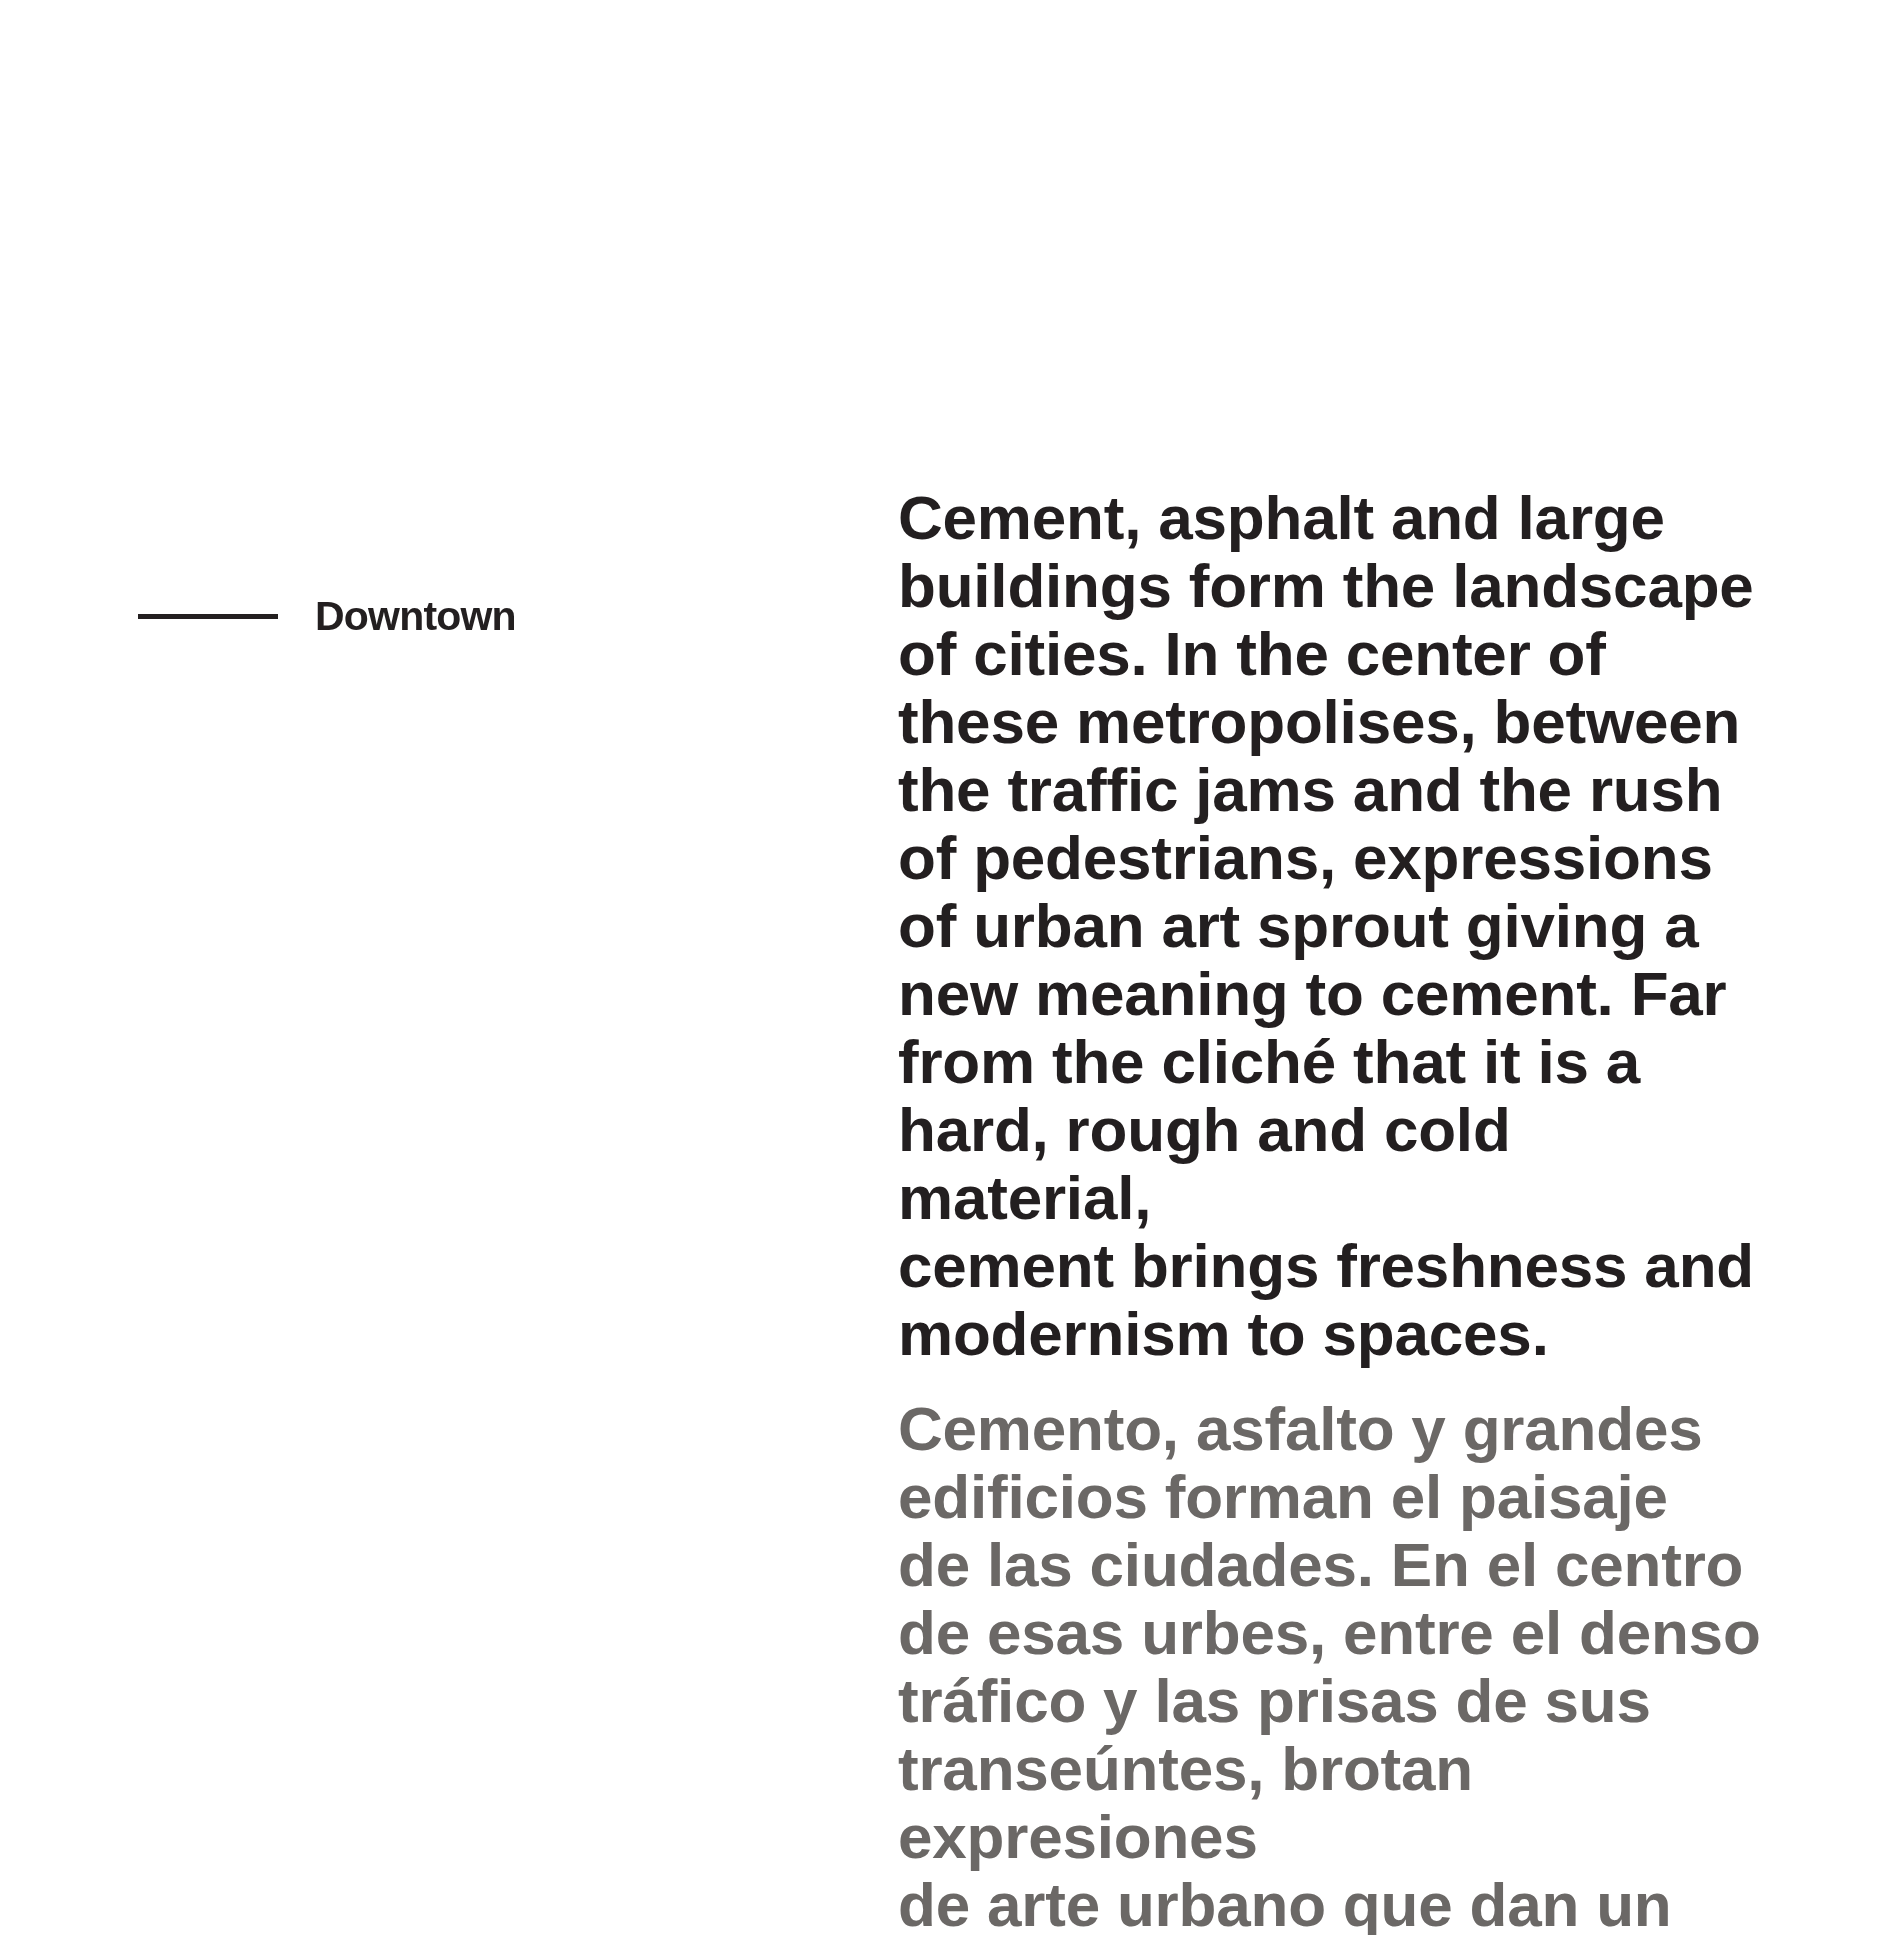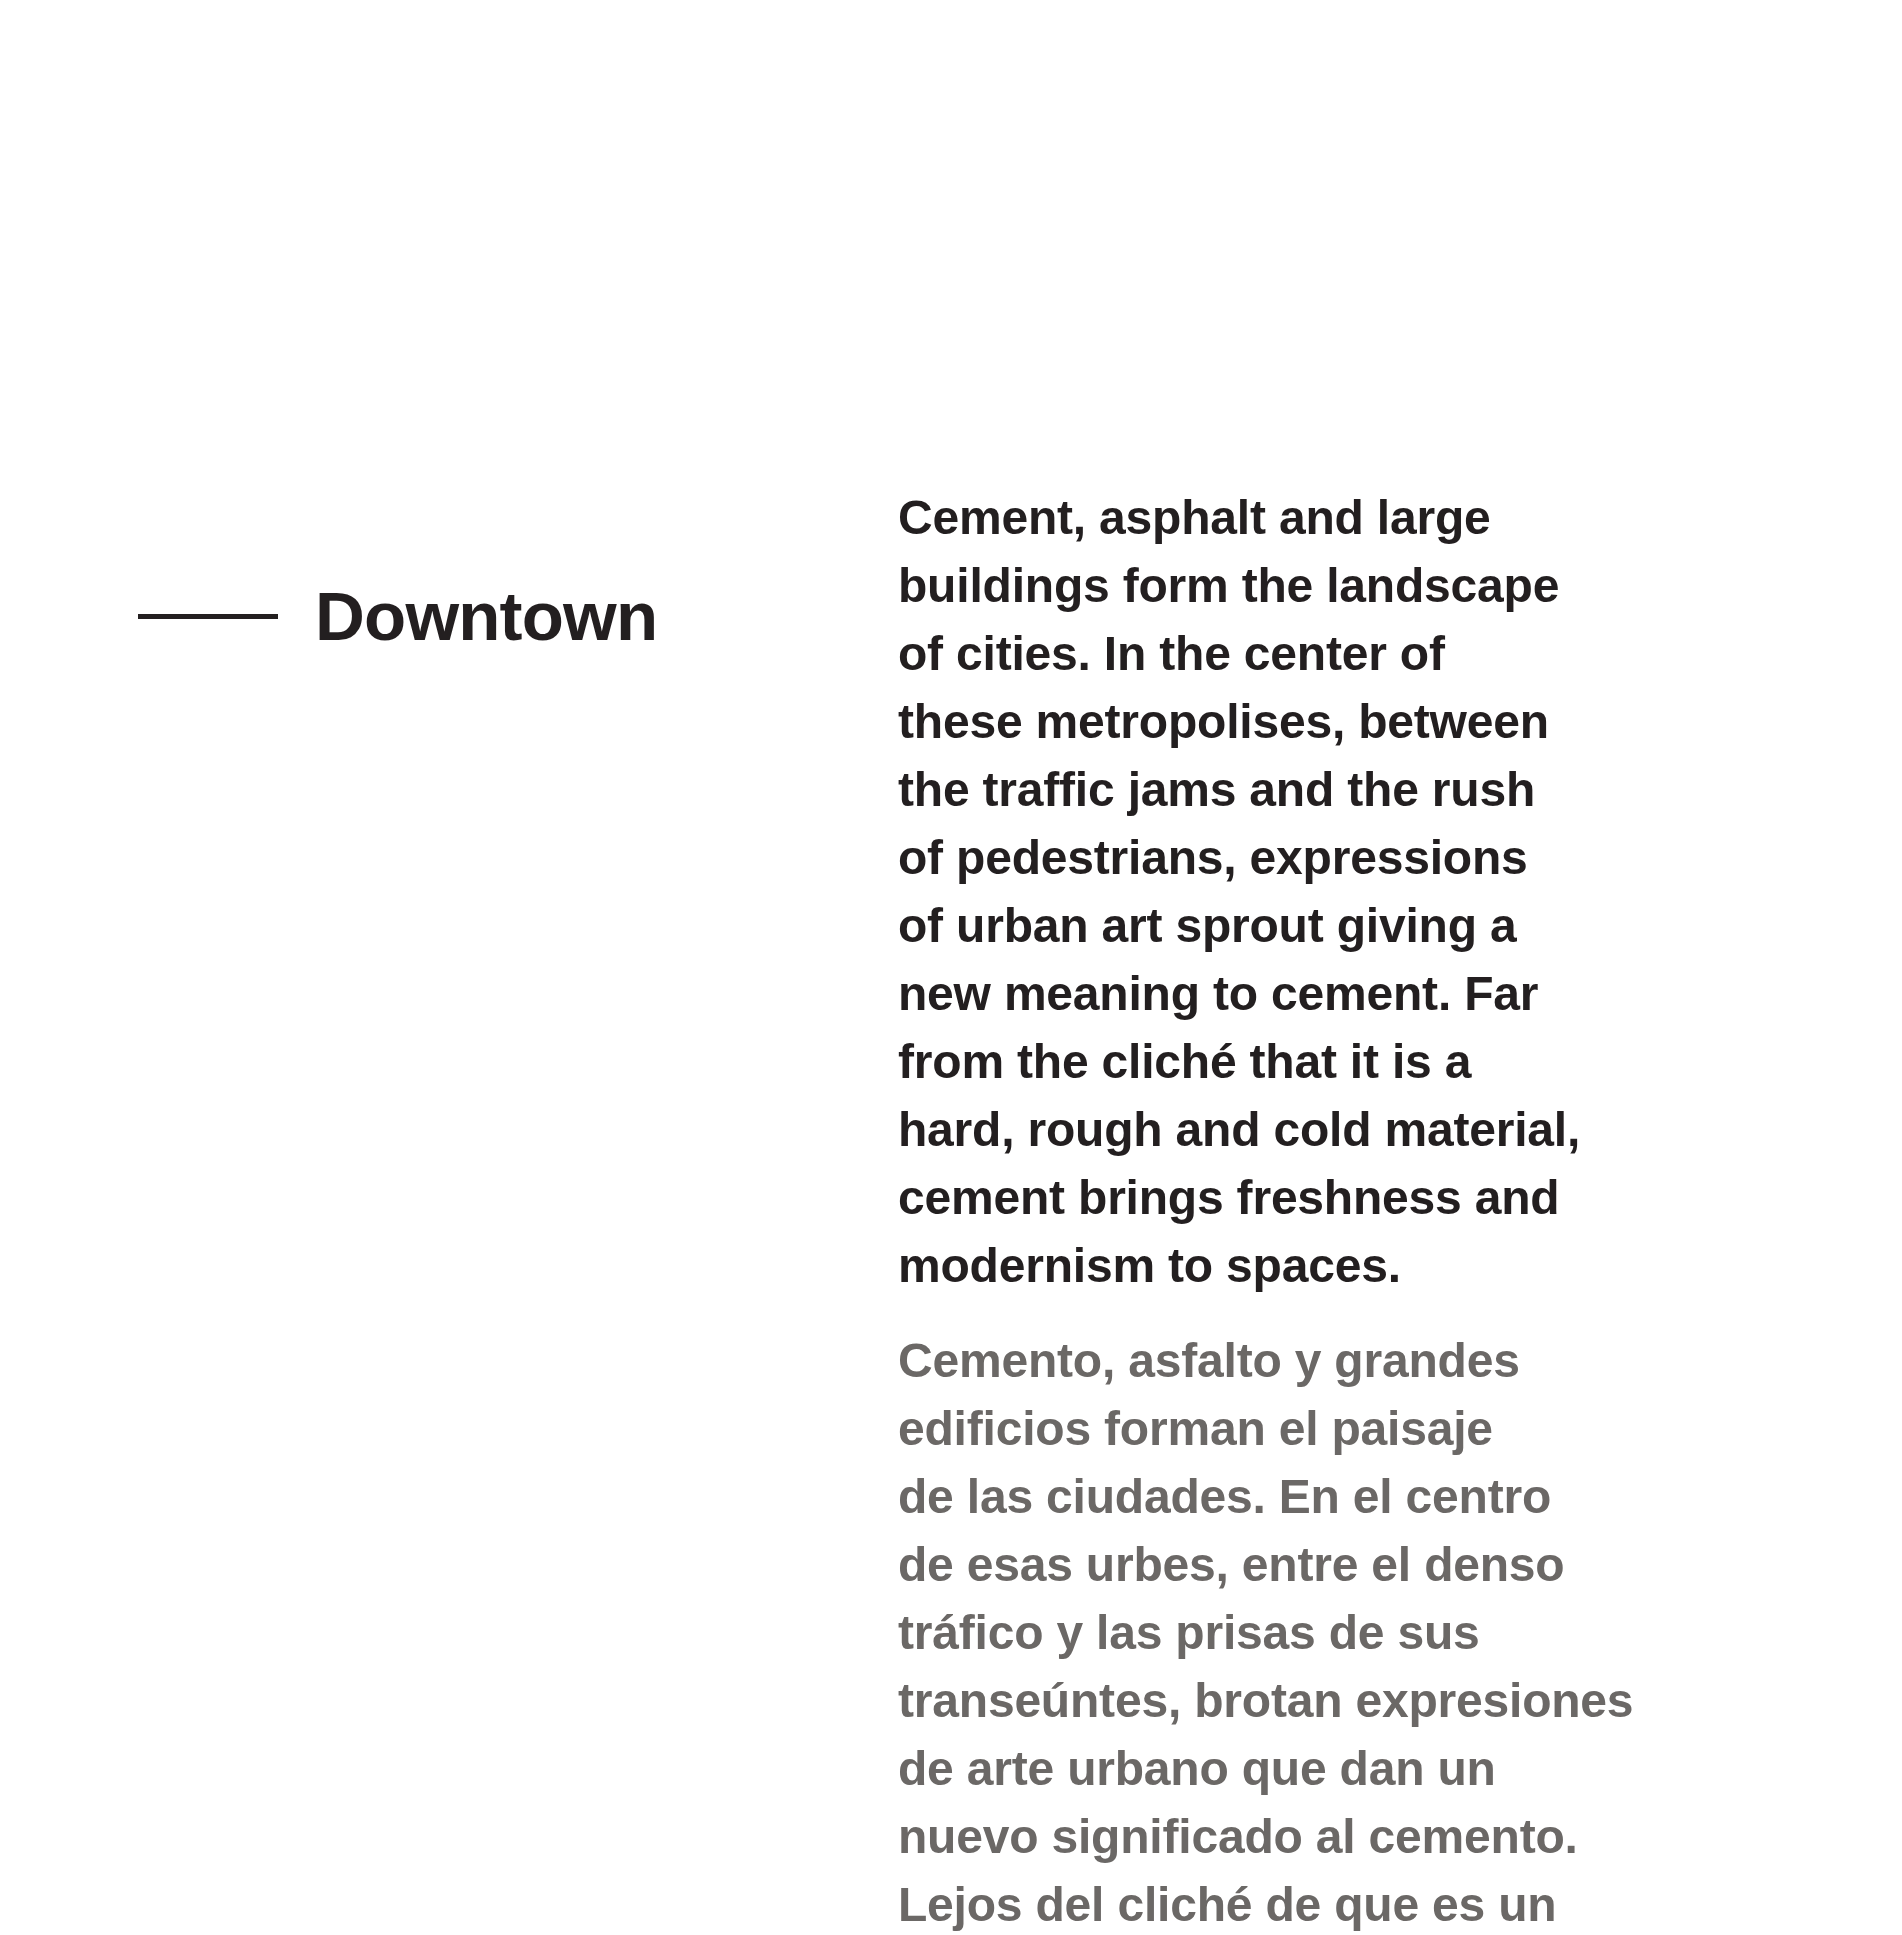--- a/index.html
+++ b/index.html
@@ -39,39 +39,39 @@
     flex: 0 0 auto;
     width: 140px;
     height: 5px;
     background: #231f20;
     margin-right: 37px;
   }
 
   .page-title {
     flex: 0 0 auto;
     font-family: "Liberation Sans", sans-serif;
-    font-size: 69px;
+    font-size: 41px;
     font-weight: 700;
     line-height: 1;
     letter-spacing: -0.8px;
     color: #231f20;
     white-space: nowrap;
   }
 
   
   .text-column {
     position: absolute;
     left: 898px;
     top: 484px;
     width: 875px;
   }
 
   .body-paragraph {
     font-family: "Liberation Sans", sans-serif;
-    font-size: 48px;
+    font-size: 62px;
     font-weight: 700;
     line-height: 68px;
     letter-spacing: -0.2px;
     margin: 0;
     white-space: pre-line;
   }
 
   .body-paragraph.primary {
     color: #231f20;
   }

